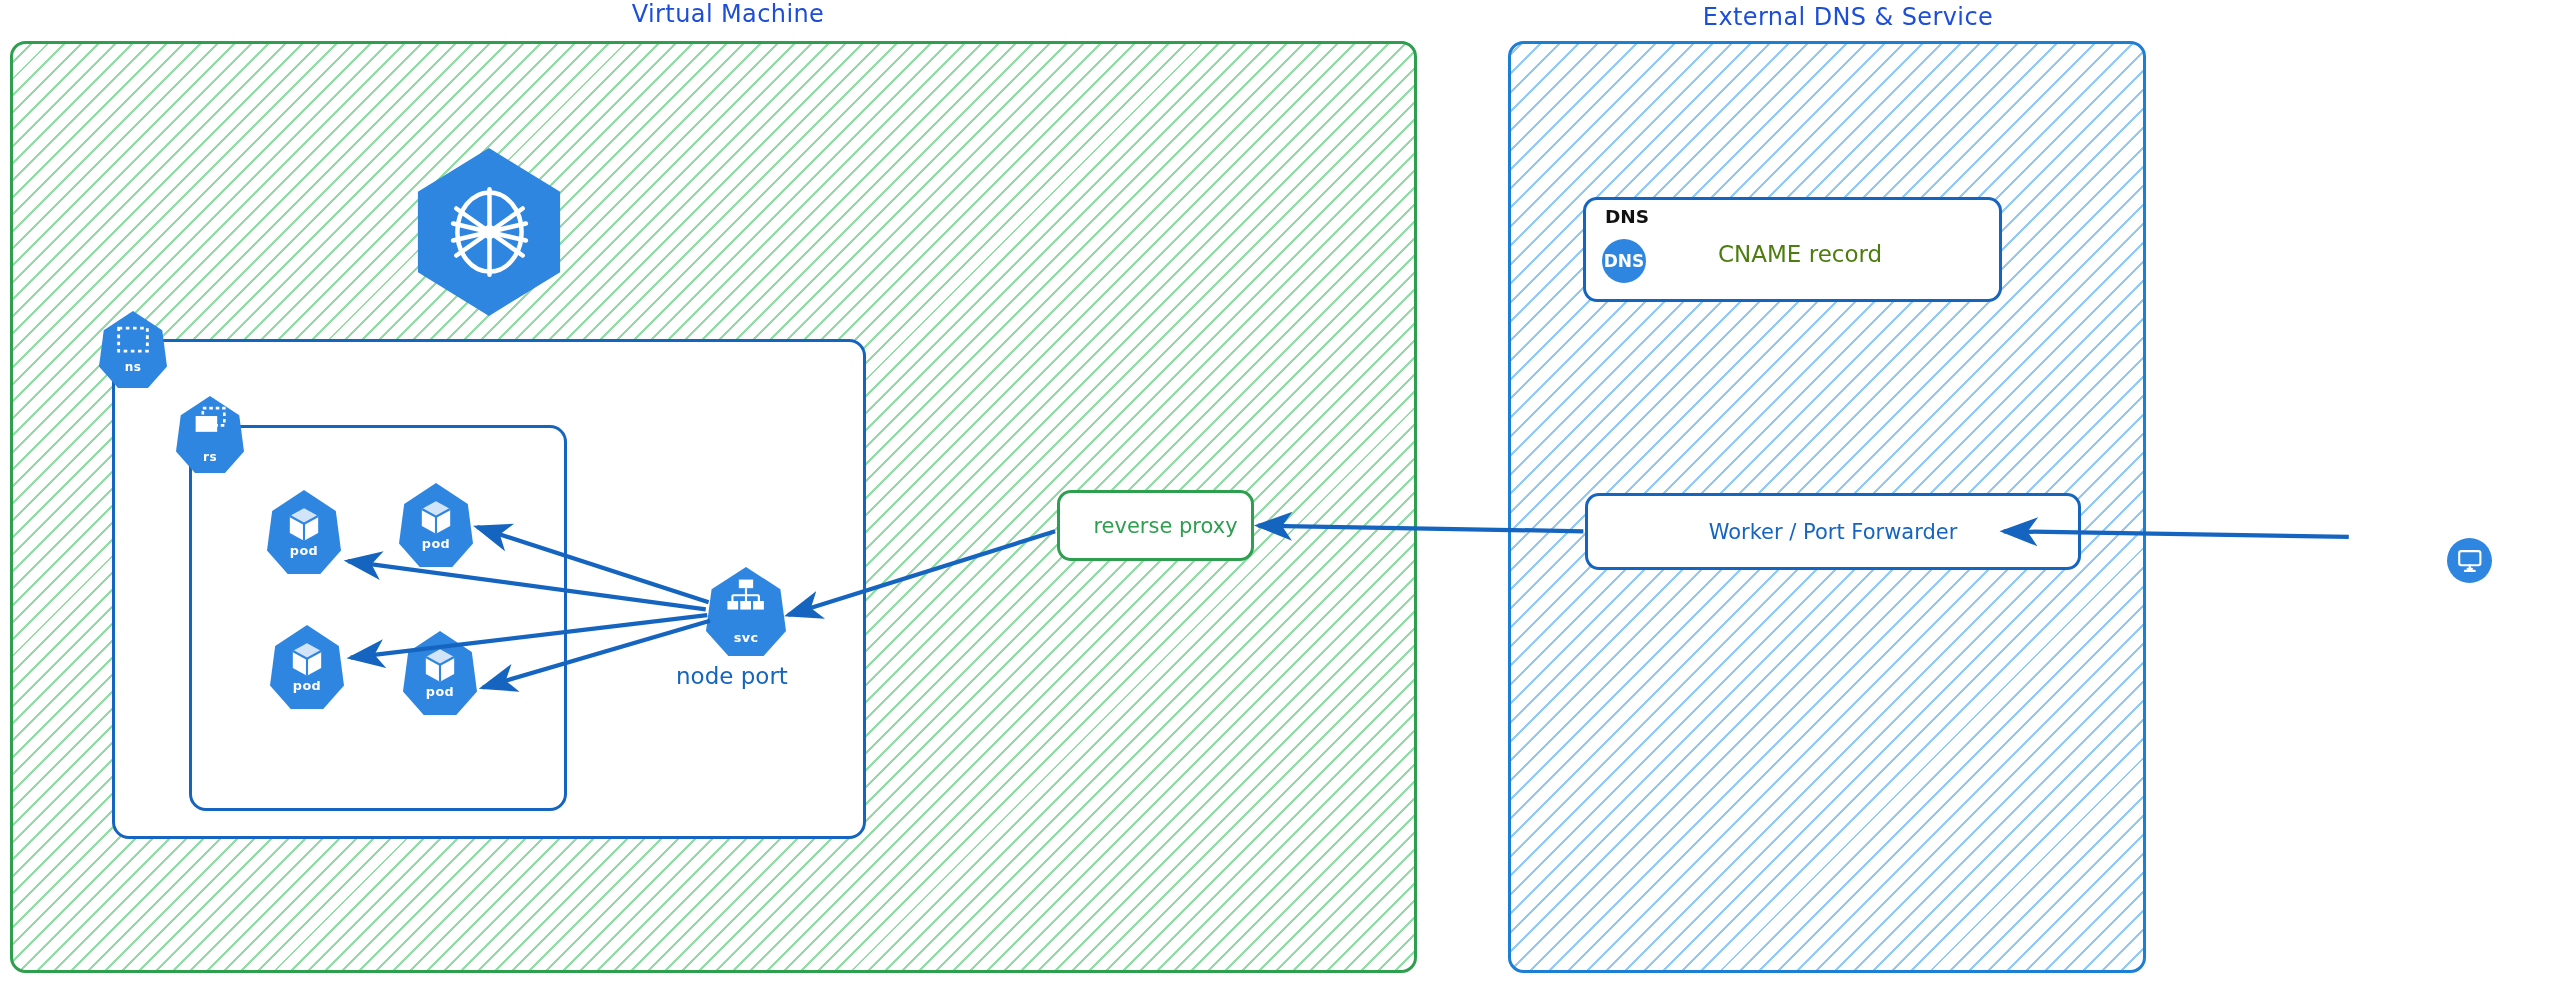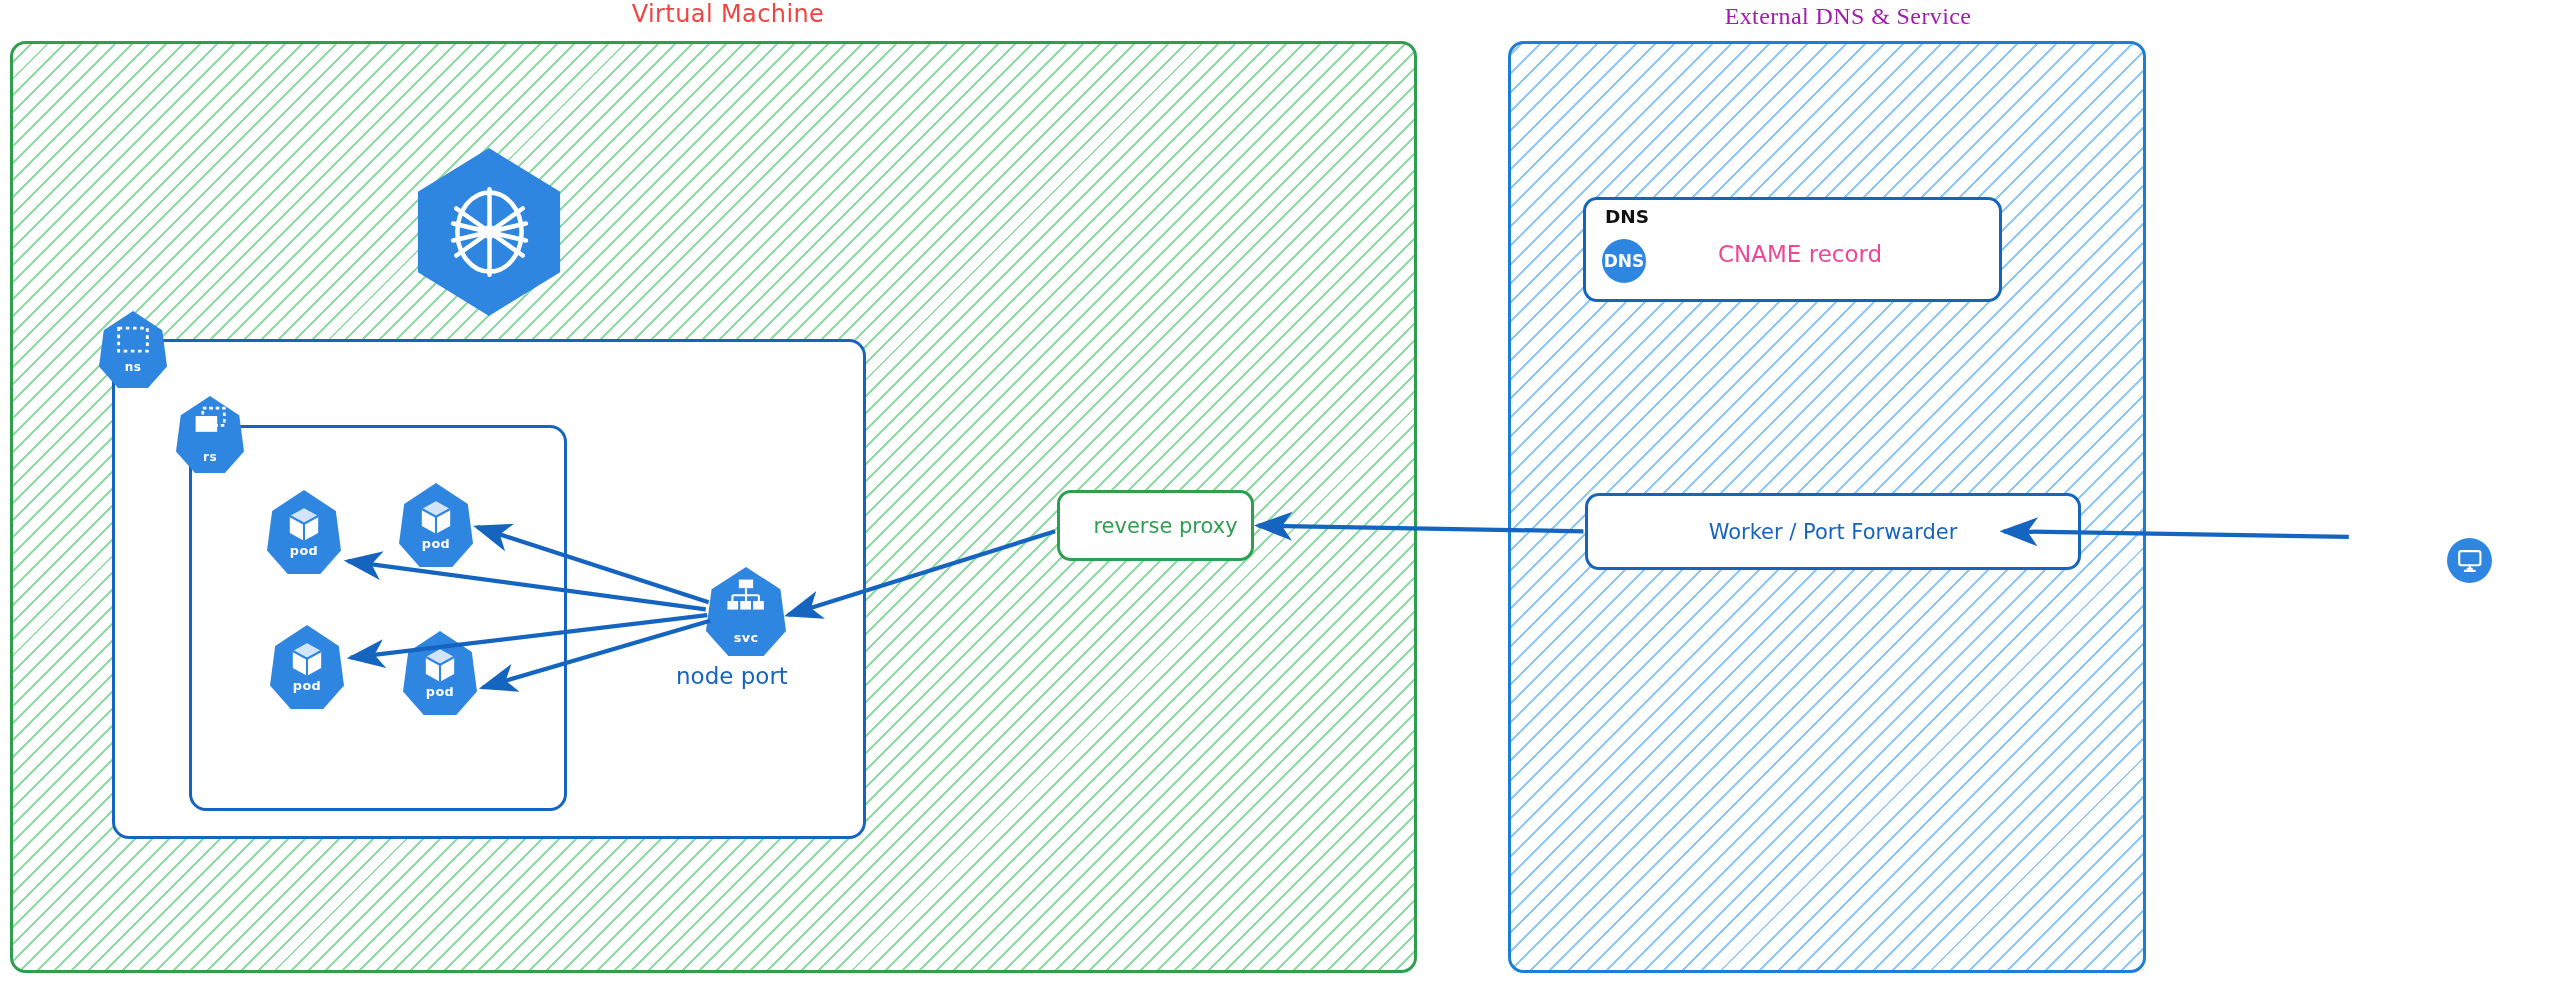--- a/index.html
+++ b/index.html
@@ -22,22 +22,22 @@
   .group-title {
     position: absolute;
     font-family: "DejaVu Sans", sans-serif;
     font-size: 24px;
     font-weight: 500;
     letter-spacing: 0.4px;
     white-space: nowrap;
     text-align: center;
     transform: translateX(-50%);
   }
-  .title-green { color: #ef4444; }
-  .title-blue  { color: #a21caf; font-family: Liberation Serif, serif; }
+  .title-green { color: #1d4ed8; }
+  .title-blue  { color: #1d4ed8; }
 
   .panel {
     position: absolute;
     border-radius: 15.6px;
     box-sizing: border-box;
   }
   .panel-vm {
     border: 3.6px solid #2e9e4f;
     background-color: #ffffff;
     background-image: repeating-linear-gradient(
@@ -144,21 +144,21 @@
     justify-content: center;
     color: #ffffff;
     font-family: "DejaVu Sans", sans-serif;
     font-size: 17px;
     font-weight: 600;
   }
   .dns-text {
     position: absolute;
     font-family: "DejaVu Sans", sans-serif;
     font-size: 23px;
-    color: #ec4899;
+    color: #4d7c0f;
     white-space: nowrap;
   }
 
   
   .ci-circle {
     position: absolute;
     background: #2f86e0;
     border-radius: 50%;
     display: flex;
     align-items: center;

